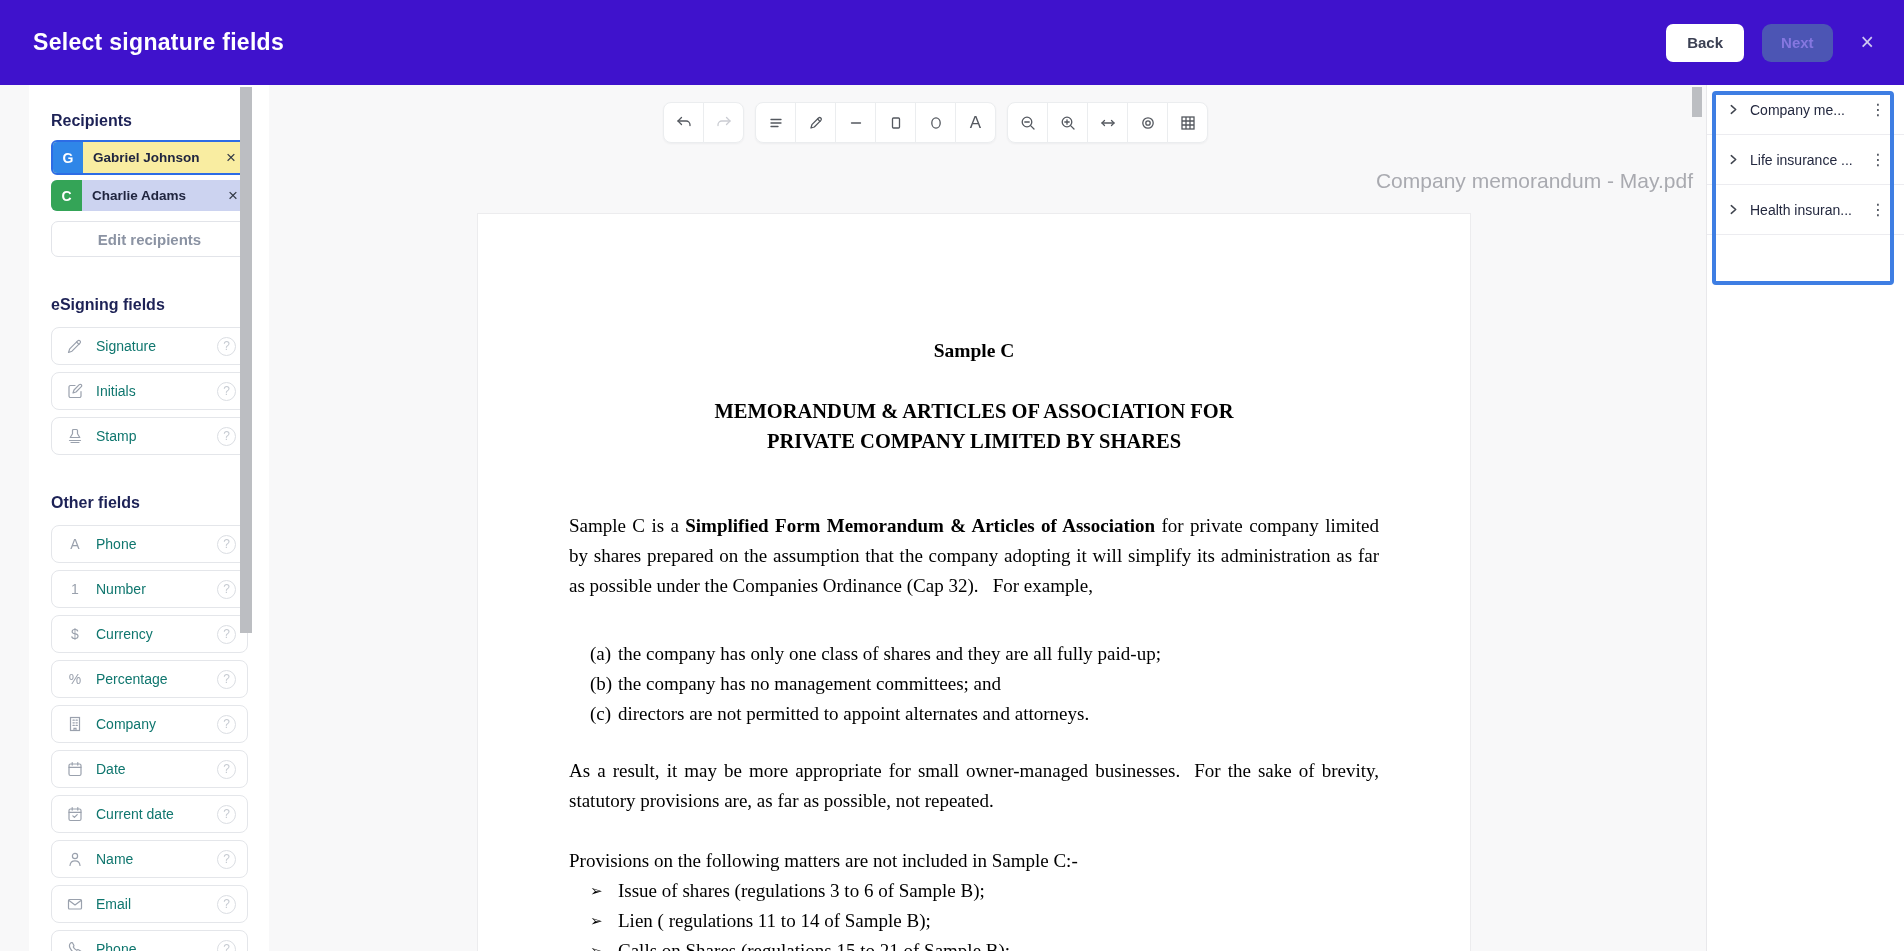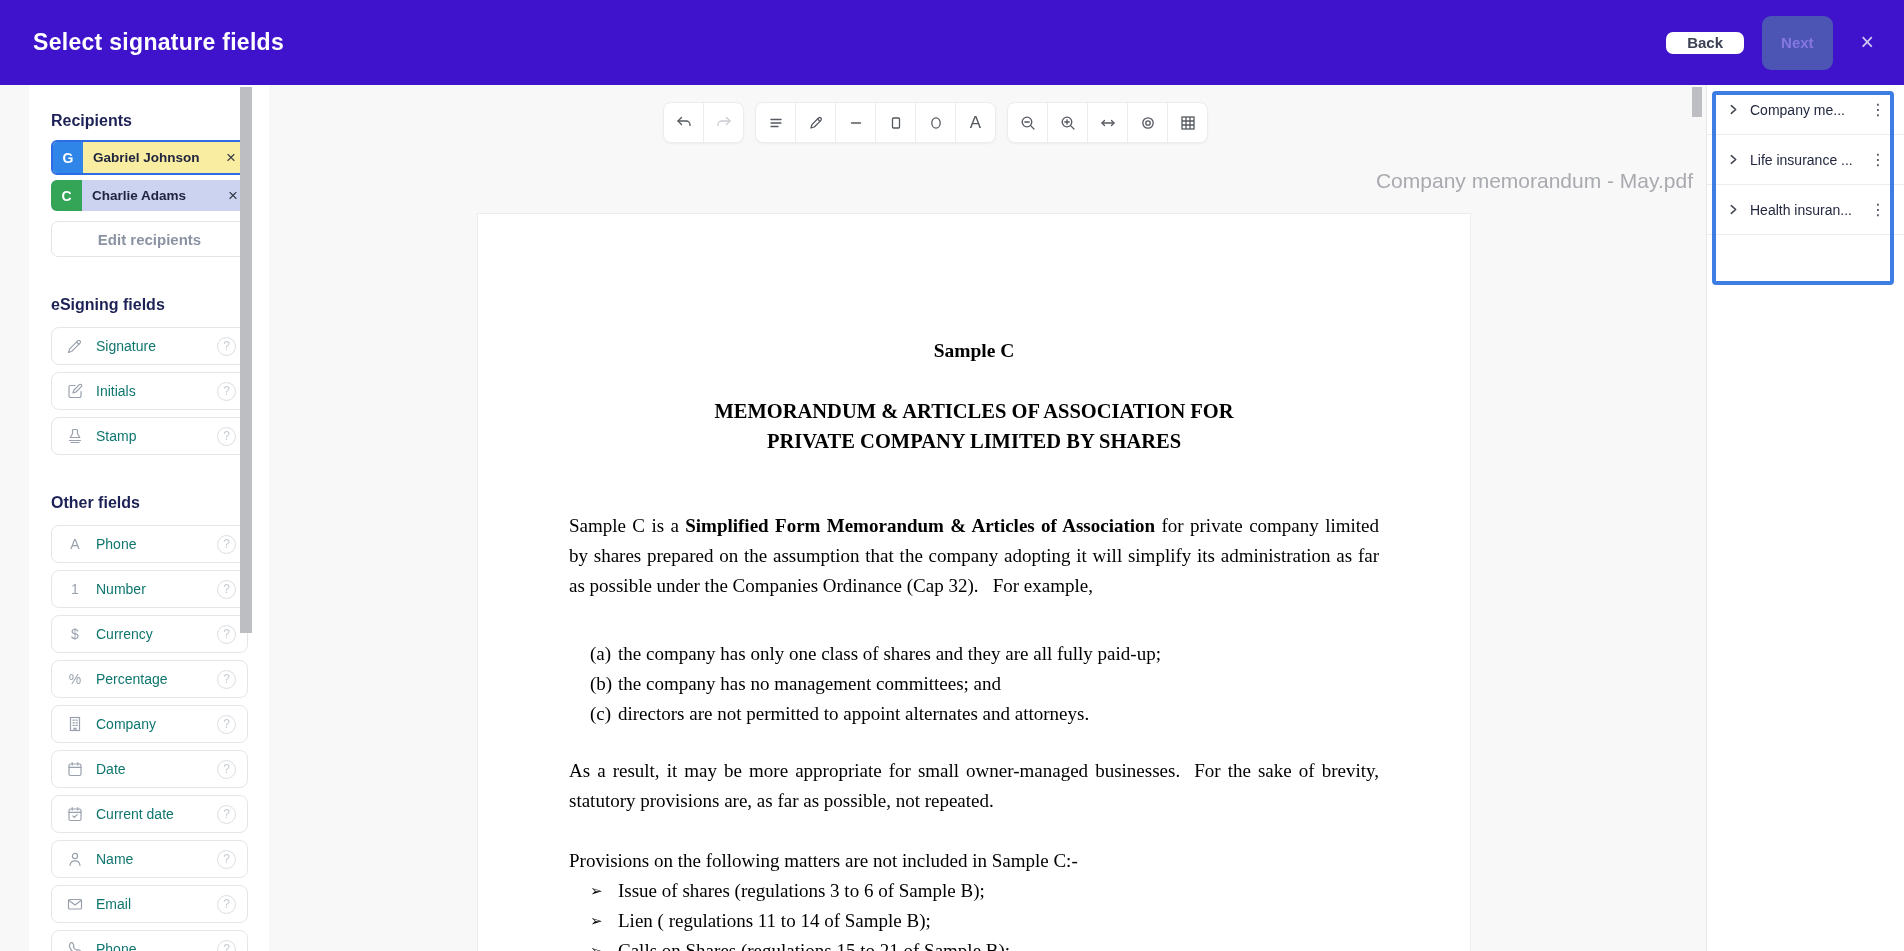--- a/index.html
+++ b/index.html
@@ -12,25 +12,25 @@
 
   
   .header {
     position:absolute; top:0; left:0; width:1904px; height:85px;
     background:#3f12cc; display:flex; align-items:center; z-index:20;
   }
   .header-title { color:#ffffff; font-size:23px; font-weight:800; margin-left:33px; letter-spacing:.3px; }
   .header-actions { margin-left:auto; margin-right:30px; display:flex; align-items:center; gap:18px; }
   .btn-back {
     background:#ffffff; color:#3b4053; border:none; border-radius:7px;
-    height:22px; padding:0 21px; font-size:15px; font-weight:600; font-family:inherit; cursor:pointer;
+    height:38px; padding:0 21px; font-size:15px; font-weight:600; font-family:inherit; cursor:pointer;
   }
   .btn-next {
     background:#4c55b4; color:#8577e0; border:none; border-radius:9px;
-    height:54px; padding:0 19px; font-size:15px; font-weight:700; font-family:inherit; cursor:pointer;
+    height:38px; padding:0 19px; font-size:15px; font-weight:700; font-family:inherit; cursor:pointer;
   }
   .close-x { color:#cfc8f2; font-size:23px; line-height:1; cursor:pointer; margin-left:10px; font-weight:400; }
 
   
   .sidebar {
     position:absolute; top:85px; left:0; width:240px; height:866px;
     background:#ffffff; padding:26px 0 0 22px; overflow:hidden; z-index:5;margin-left:29px;
   }
   .sidebar-inner { width:197px; }
   .section-heading { color:#1d2256; font-size:16px; font-weight:700; line-height:19px; }

